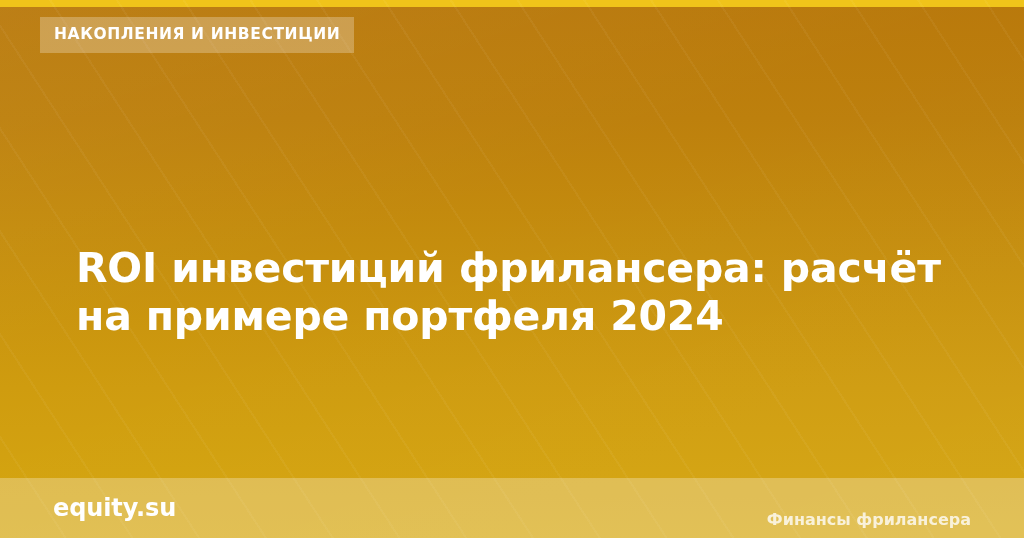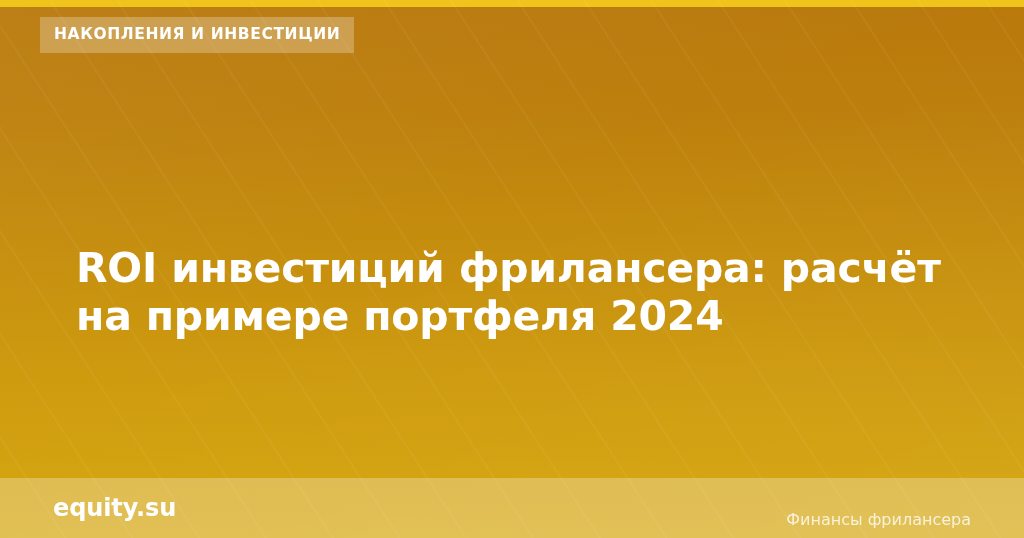--- a/index.html
+++ b/index.html
@@ -113,21 +113,21 @@
     color: #ffffff;
     font-size: 24px;
     font-weight: bold;
     letter-spacing: -0.1px;
     line-height: 1;
   }
 
   .tagline {
     color: rgba(255, 255, 255, 0.78);
     font-size: 16px;
-    font-weight: normal;
+    font-weight: bold;
     line-height: 1;
     margin-top: 24px;
   }
 </style>
 </head>
 <body>
 
 <div class="card">
 
   <div class="accent-bar"></div>

